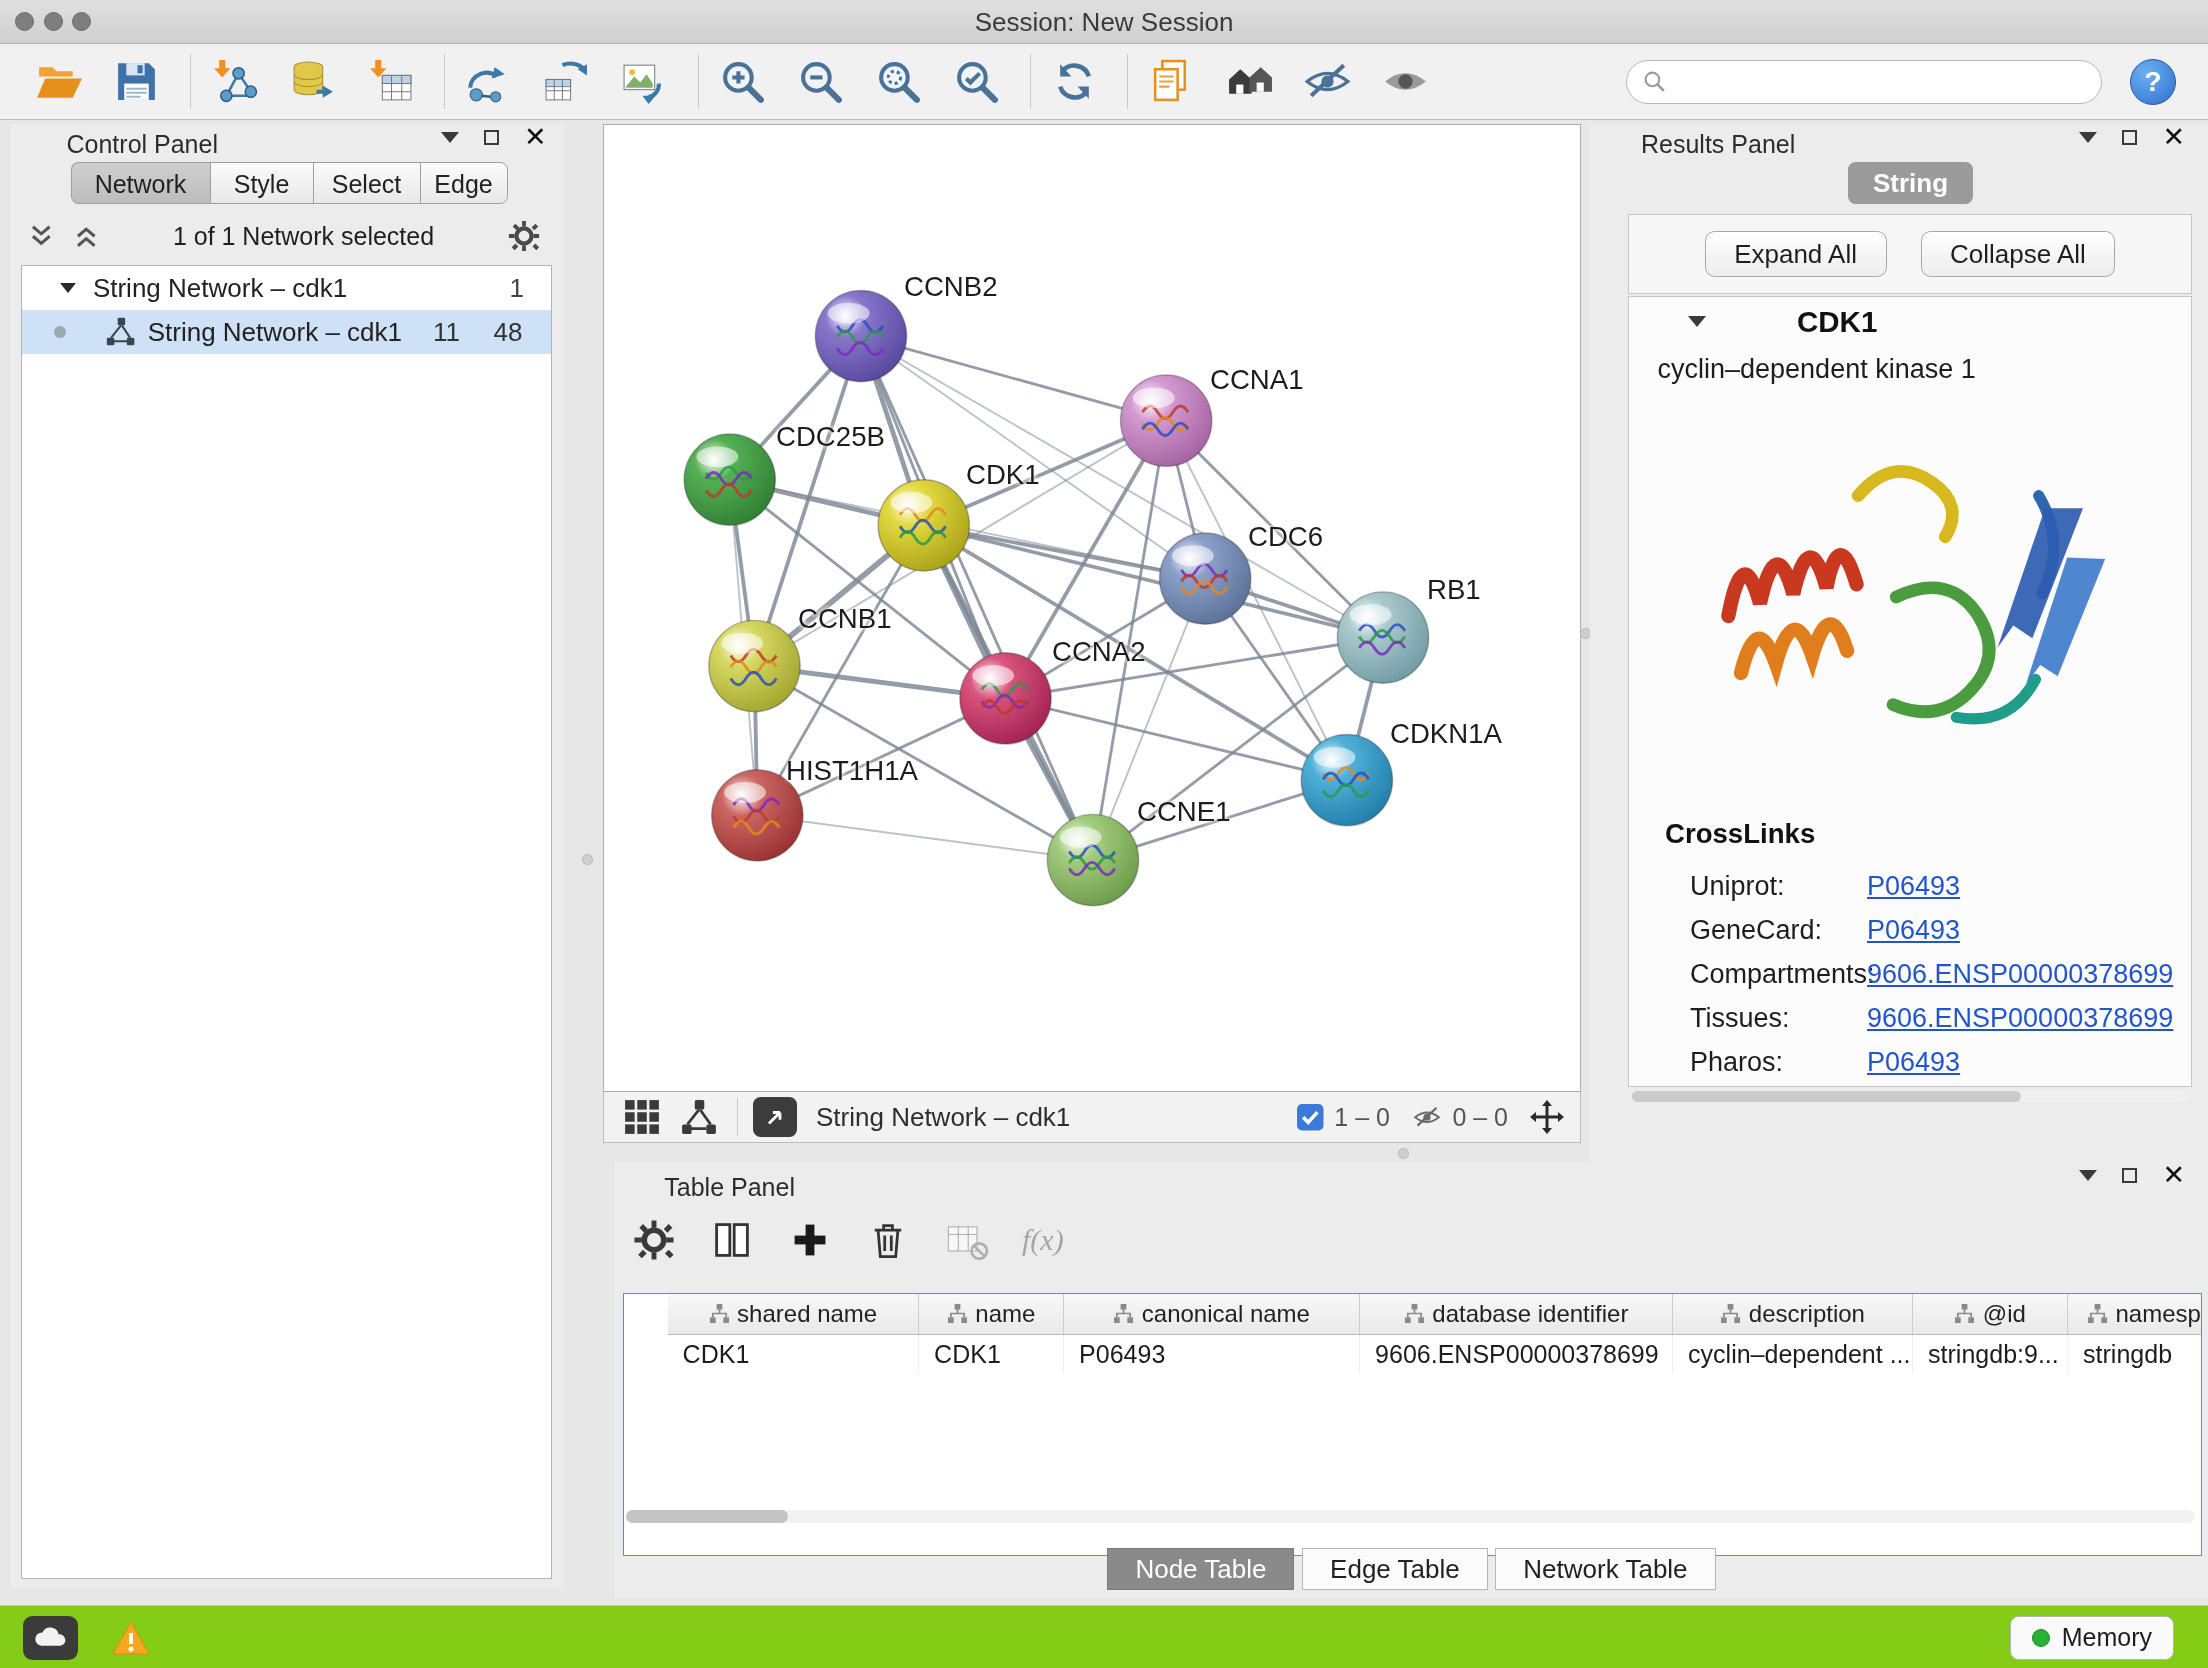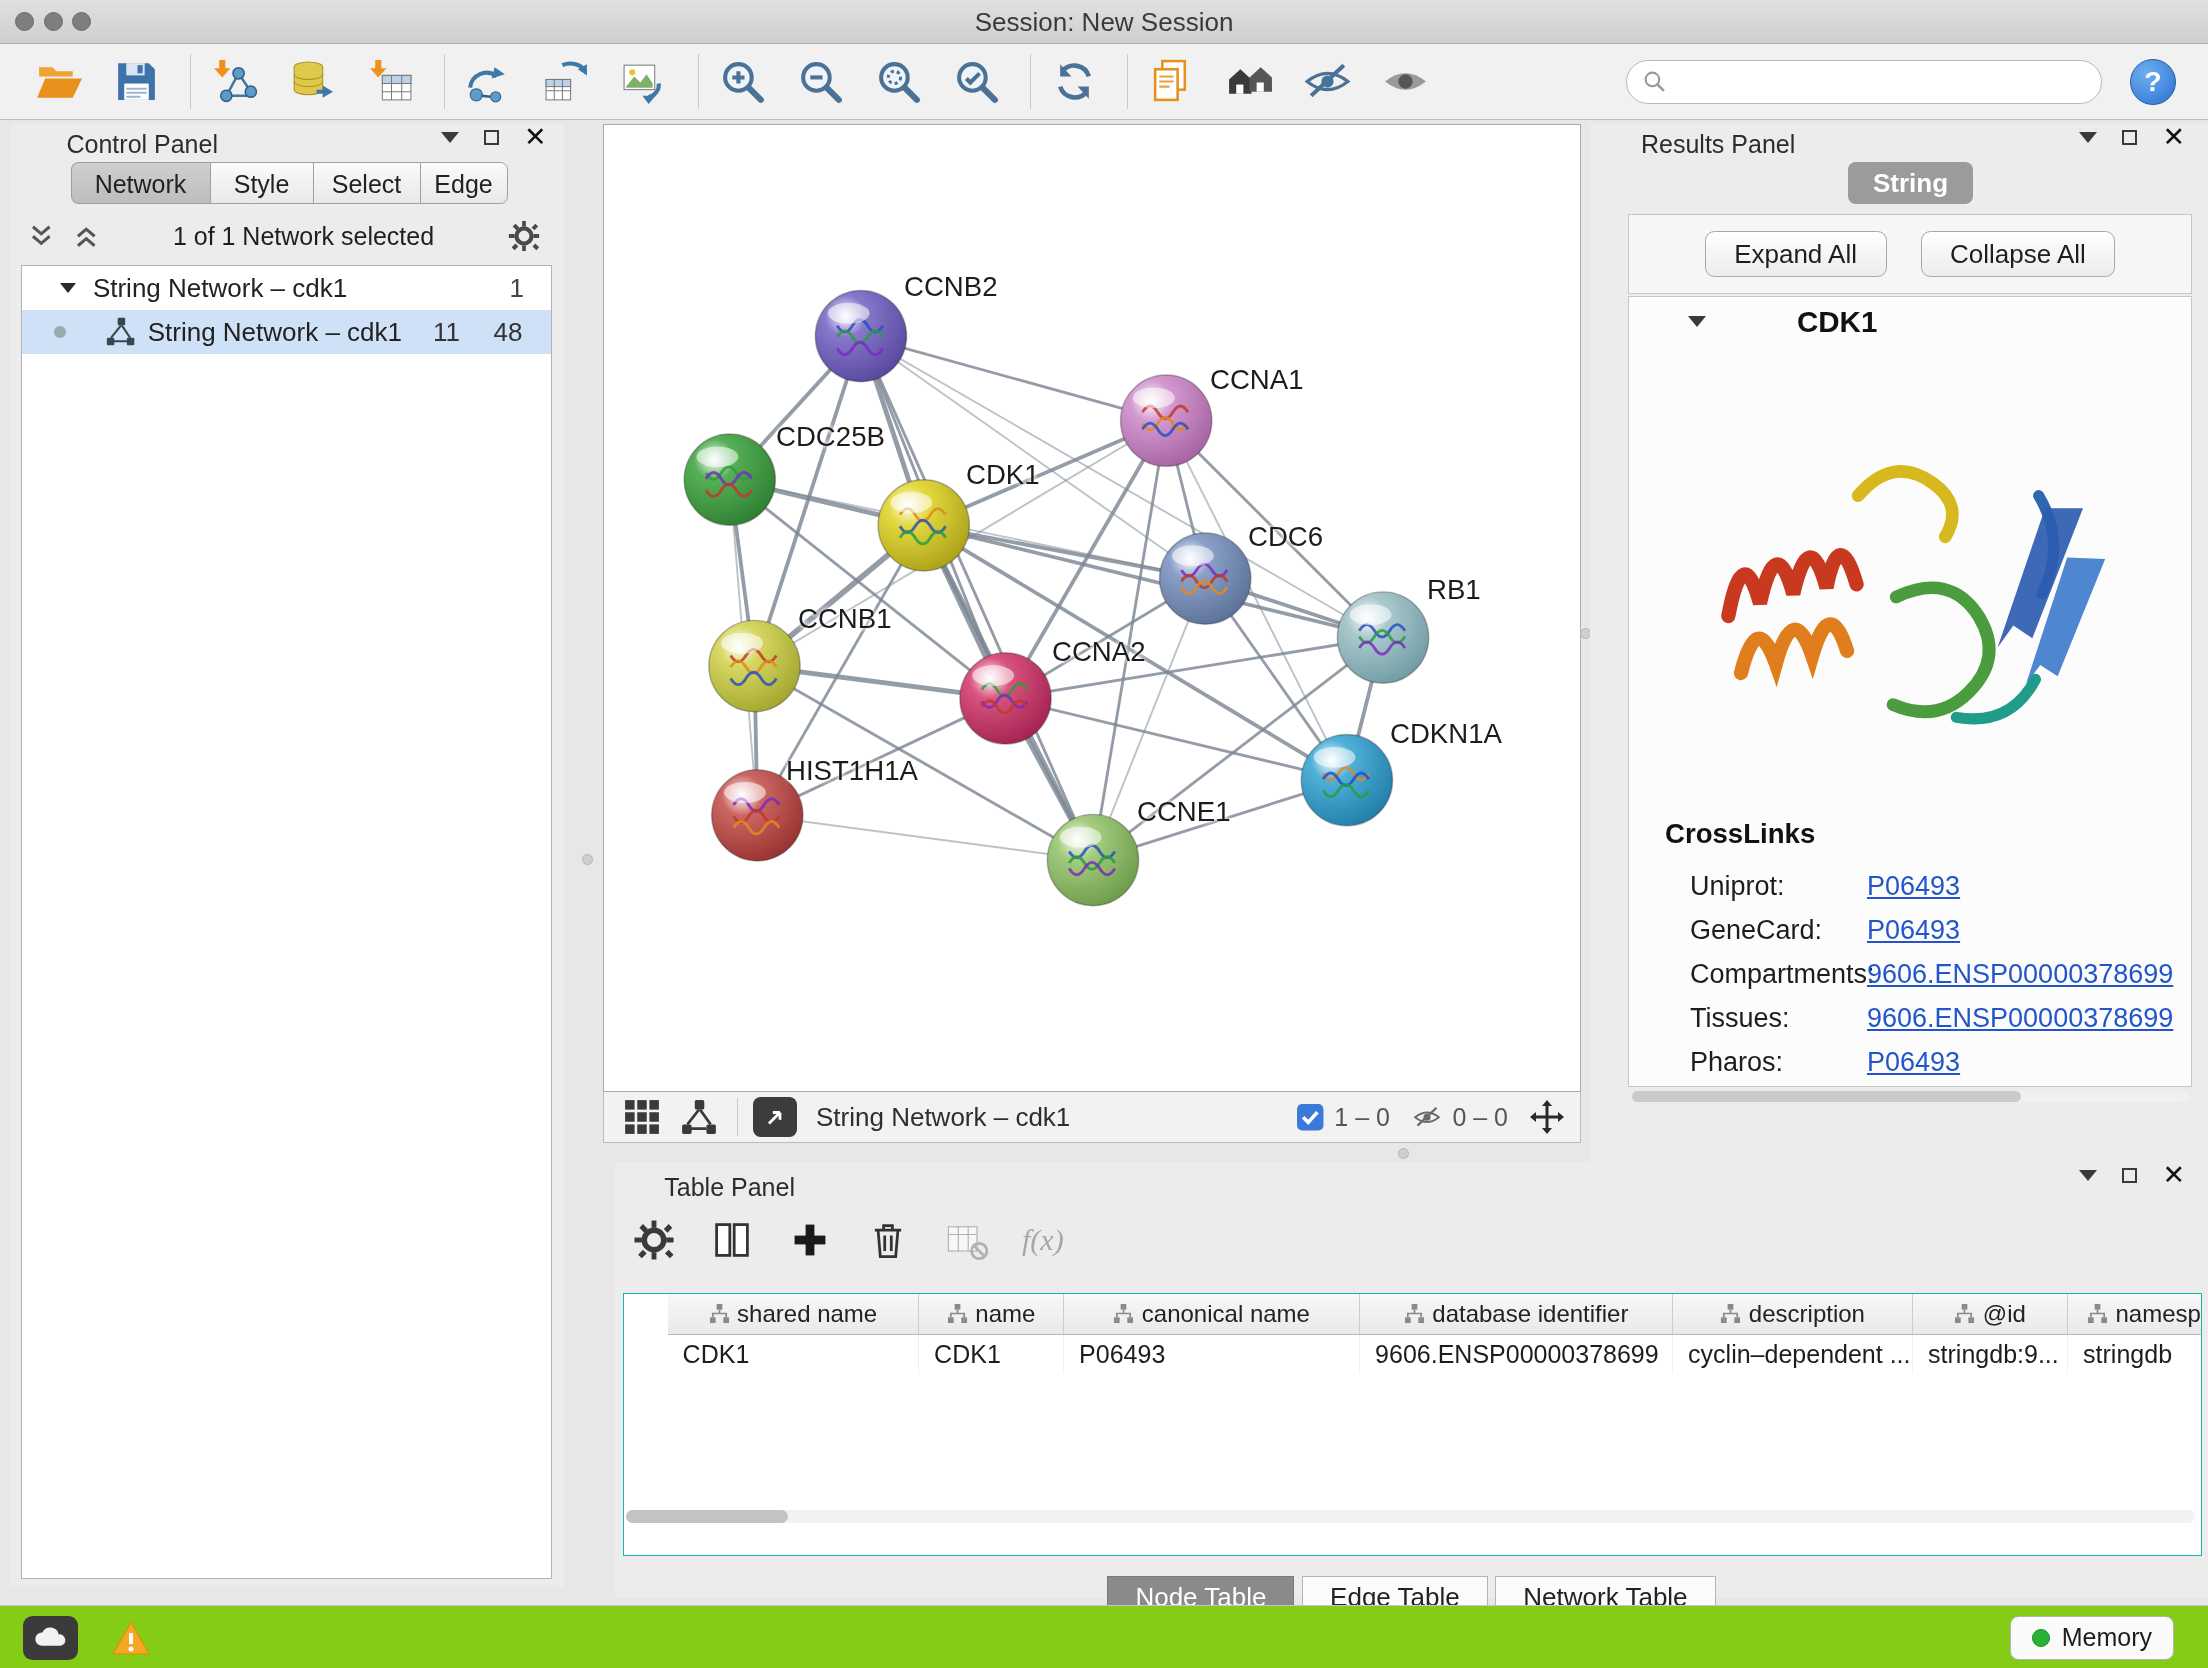--- a/index.html
+++ b/index.html
@@ -128,21 +128,21 @@
   table.data th { height:40px; background:linear-gradient(#f8f8f8,#e9e9e9);
     border-right:1px solid #cdcdcd; border-bottom:1px solid #b9b9b9;
     font-size:24px; font-weight:normal; color:#222; }
   table.data th .hcell { display:flex; align-items:center; justify-content:center; gap:7.6px; }
   table.data td { height:40px; font-size:25px; color:#1d1d1d; padding-left:15px;
     border-right:1px solid #f0f0f0; white-space:nowrap; overflow:hidden; }
   .tp-hscroll { position:absolute; left:11.4px; top:348px; width:1569px; height:13.3px;
     background:#f2f2f2; border-radius:6.7px; }
   .tp-hscroll .thumb { width:162px; height:13.3px; background:#c3c3c3; border-radius:6.7px; }
   .tp-tabs { position:absolute; left:0; top:386px; width:1593px; display:flex;
-    justify-content:center; gap:7.6px;margin-top:28px; }
+    justify-content:center; gap:7.6px; }
   .tp-tab { height:42px; line-height:40px; padding:0 27px; font-size:26px;
     background:#fbfbfb; border:1px solid #b5b5b5; color:#222; cursor:pointer; }
   .tp-tab.selected { background:#8a8a8a; color:#fff; border-color:#7a7a7a; }
 
   
   .statusbar { position:absolute; left:0; top:1605px; width:2208px; height:63px;
     background:#84cc16; border-top:1px solid #c6c6c6; }
   .cloud-btn { position:absolute; left:23px; top:9.5px; width:55px; height:44px;
     background:#3b3b3b; border-radius:9.5px; display:flex; align-items:center;
     justify-content:center; cursor:pointer; }
@@ -625,20 +625,21 @@
   <div class="rp-badge">String</div>
   <div class="rp-topbox">
     <div class="rp-btn">Expand All</div>
     <div class="rp-btn">Collapse All</div>
   </div>
   <div class="rp-mainbox">
     <div class="rp-genehdr">
       <div class="tri-down"></div>
       <span class="rp-genename">CDK1</span>
     </div>
+    <div class="rp-desc">cyclin–dependent kinase 1</div>
     <svg class="rp-protein" viewBox="0 0 260 240">
       <g fill="none" stroke-linecap="round">
         <path d="M14 132 q9 -48 20 -8 q10 -46 21 -6 q10 -44 21 -4 q8 -40 19 -2" stroke="#c8391f" stroke-width="9"></path>
         <path d="M22 168 q10 -40 22 -6 q11 -40 23 -5 q11 -38 22 -3" stroke="#e07e1e" stroke-width="9"></path>
         <path d="M96 56 q22 -26 47 -8 q20 14 8 34" stroke="#d8b81f" stroke-width="8"></path>
         <path d="M120 120 q34 -16 52 12 q16 26 -6 48 q-20 20 -48 8" stroke="#4a9c3f" stroke-width="8"></path>
         <path d="M158 196 q34 6 50 -24" stroke="#1f9c8a" stroke-width="7"></path>
         <path d="M210 56 q18 30 2 62" stroke="#2e66b0" stroke-width="7"></path>
       </g>
       <path d="M238 64 L206 146 l-12 -8 -10 14 30 -88 z" fill="#2d5cb0" opacity="0.92"></path>

